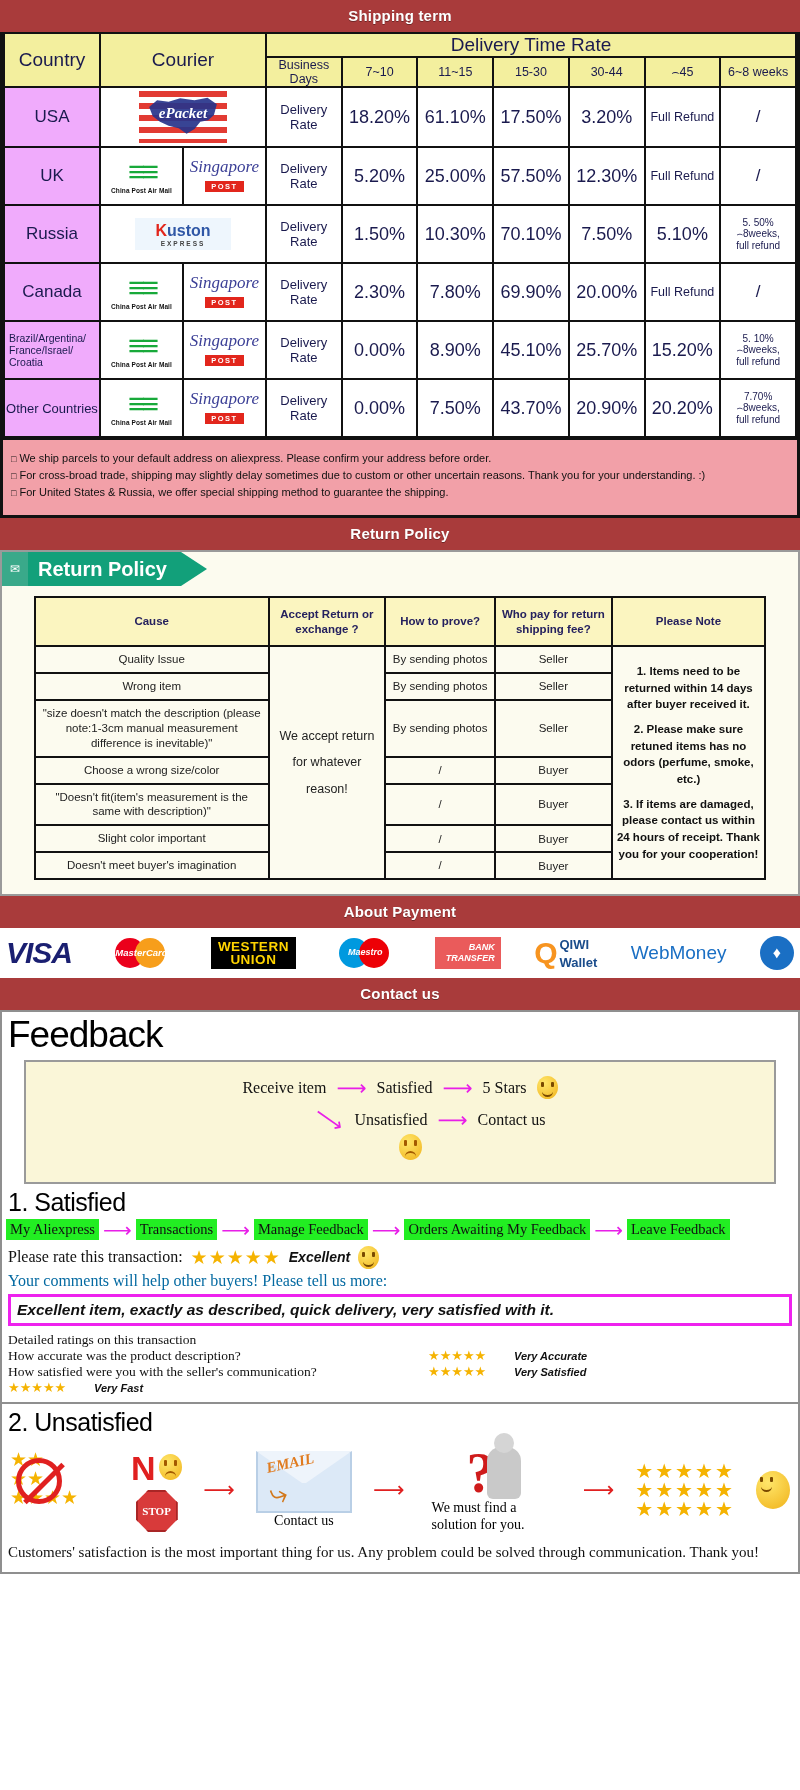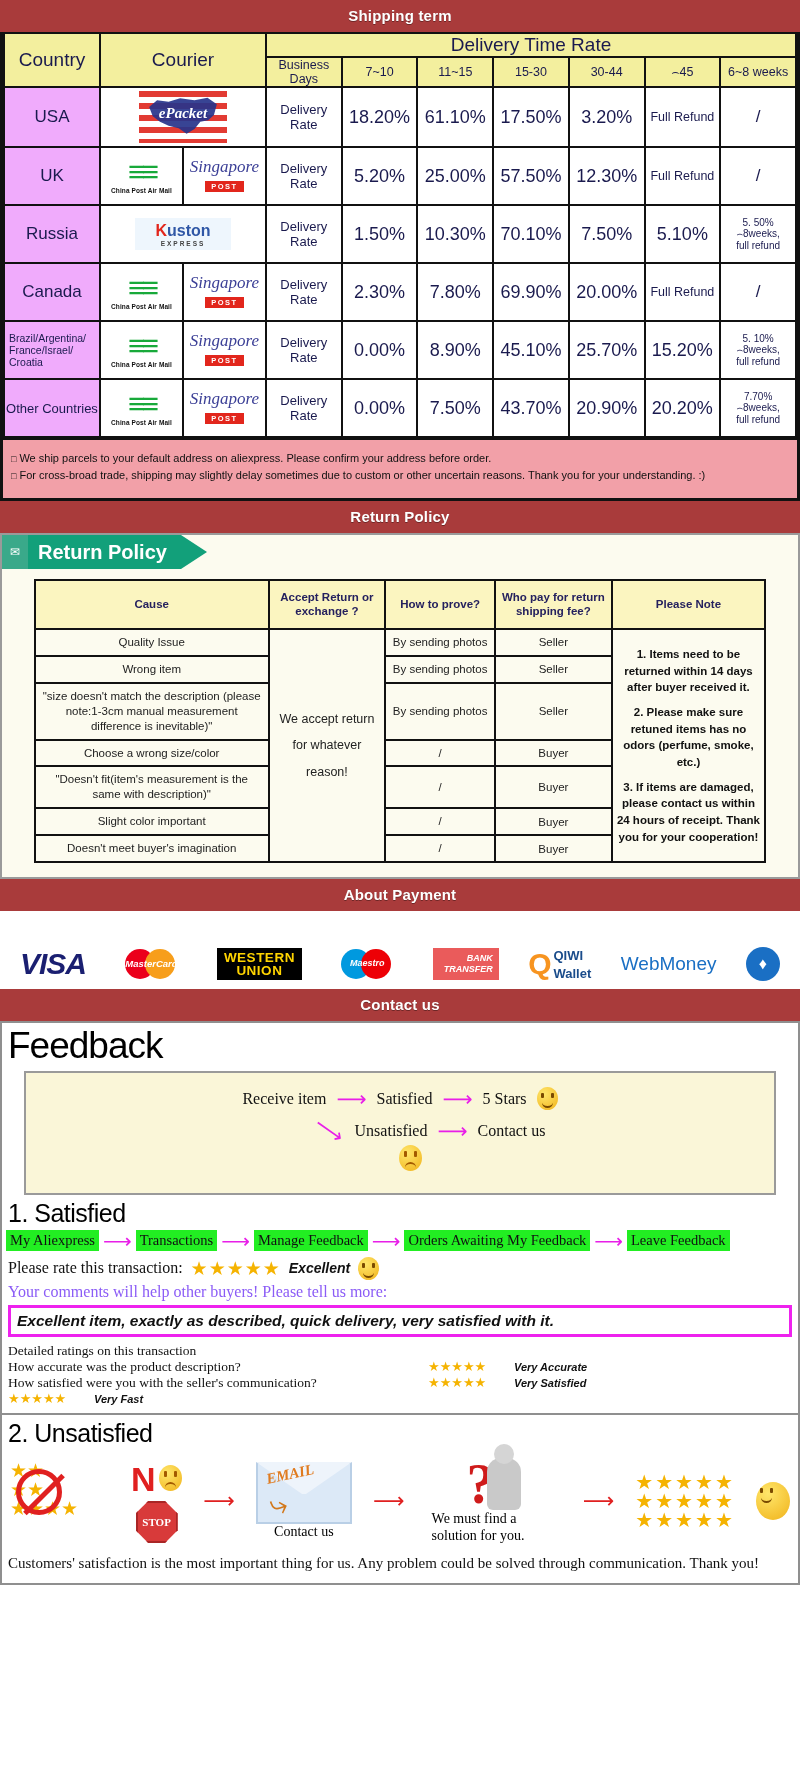--- a/index.html
+++ b/index.html
@@ -114,21 +114,21 @@
   .rp-prove{ font-size:11.5px; color:#222; line-height:1.1; }
   .rp-who  { font-size:11.5px; color:#222; }
   .rp-note { font-size:11.5px; color:#111; font-weight:bold; text-align:left;
              line-height:1.45; padding:6px 8px; }
   .rp-note p { margin-bottom:8px; }
   .rp-note p:last-child{margin-bottom:0;}
 
   
   .pay-bar {
     display:flex;align-items:center;justify-content:space-between;
-    background:#fff;padding:6px 20px;gap:3px;margin-top:28px;
+    background:#fff;padding:6px 6px;gap:3px;
   }
   .pm { display:flex;align-items:center;justify-content:center;height:38px; }
   .visa {
     font-family:"Liberation Sans",sans-serif;font-weight:bold;font-style:italic;
     font-size:30px;color:#1a1f71;letter-spacing:-1px;
   }
   .mc { position:relative;width:72px;height:34px; }
   .mc i { position:absolute;top:2px;width:30px;height:30px;border-radius:50%;display:block;}
   .mc .r{left:10px;background:#eb001b;}
   .mc .y{left:30px;background:#f79e1b;}
@@ -188,21 +188,21 @@
           font-size:14.5px; padding:2px 4px; line-height:1.15; }
   .chip.two { line-height:1.15; }
   .chain .ar { font-size:20px; }
 
   .rate-line { display:flex; align-items:center; gap:8px; padding:6px 6px 0;
     font-family:"Liberation Serif",serif; font-size:16px; color:#111; }
   .stars { color:#f5b301; font-size:19px; letter-spacing:1px; }
   .excellent { font-family:"Liberation Sans",sans-serif; font-style:italic;
     font-weight:bold; font-size:14px; color:#111; }
   .comment-line { padding:3px 6px 4px; font-family:"Liberation Serif",serif;
-    font-size:16px; color:#8b5cf6; }
+    font-size:16px; color:#0369a1; }
   .comment-box { border:3px solid #ee22ee; margin:0 6px; padding:4px 6px;
     font-family:"Liberation Sans",sans-serif; font-style:italic; font-weight:bold;
     font-size:15.5px; color:#111; }
   .detail-head { font-family:"Liberation Serif",serif; font-size:13.5px;
     color:#111; padding:6px 6px 0; }
   .detail-row { display:flex; align-items:center; padding:0 6px;
     font-family:"Liberation Serif",serif; font-size:13.5px; color:#111; }
   .detail-row .q { width:420px; }
   .detail-row .st { color:#f5b301; font-size:13px; letter-spacing:0; width:86px; }
   .detail-row .lab { font-family:"Liberation Sans",sans-serif; font-style:italic;
@@ -410,20 +410,21 @@
         <td class="c-val tiny" style="white-space:pre-line">7.70%
 ⌢8weeks,
 full refund</td>
       </tr>
     </tbody>
       </table>
 
     <div class="ship-note">
       <div>We ship parcels to your default address on aliexpress. Please confirm your address before order.</div>
       <div>For cross-broad trade, shipping may slightly delay sometimes due to custom or other uncertain reasons. Thank you for your understanding. :)</div>
+      <div>For United States &amp; Russia, we offer special shipping method to guarantee the shipping.</div>
     </div>
   </div>
 
   <div class="banner">Return Policy</div>
 
   <div class="rp-panel">
     <div class="rp-tagrow">
       <div class="rp-sq">✉</div>
       <div class="rp-tag">Return Policy</div>
       <div class="rp-arrow"></div>

